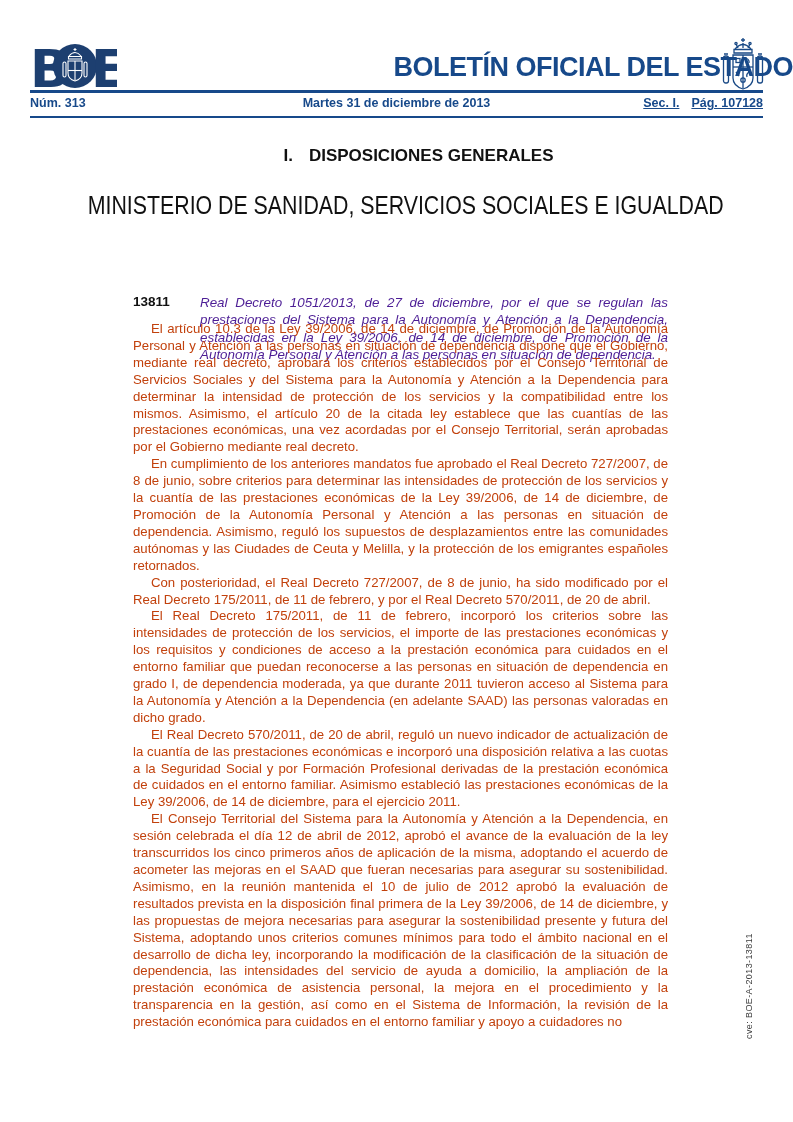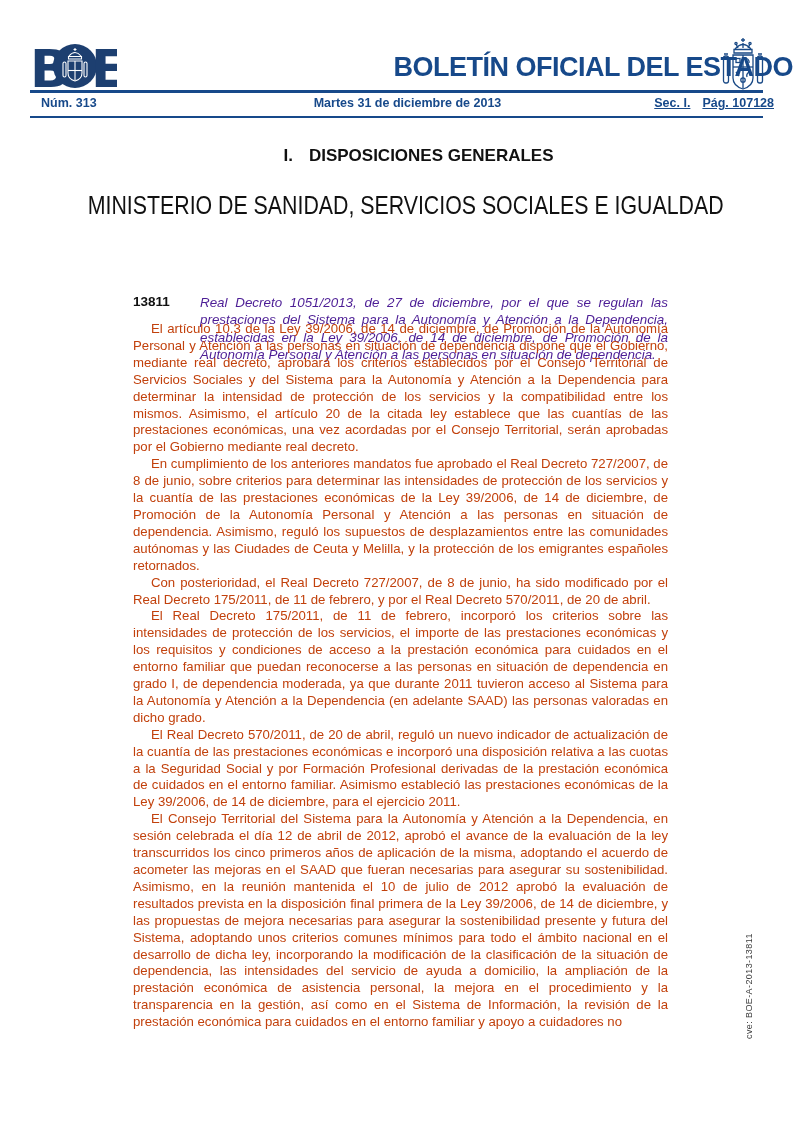--- a/index.html
+++ b/index.html
@@ -25,21 +25,21 @@
   .rule-thick{
     position:absolute;left:30px;top:90px;width:733px;height:3px;
     background:#17498a;
   }
   .rule-thin{
     position:absolute;left:30px;top:116px;width:733px;height:2px;
     background:#17498a;
   }
   .meta-row{
     position:absolute;left:30px;top:96px;width:733px;height:16px;
-    font-size:12.5px;font-weight:bold;color:#17498a;margin-left:11px;
+    font-size:12.5px;font-weight:bold;color:#17498a;
   }
   .meta-issue{position:absolute;left:0;top:0;}
   .meta-date{position:absolute;left:50%;top:0;transform:translateX(-50%);white-space:nowrap;}
   .meta-right{position:absolute;right:0;top:0;white-space:nowrap;text-decoration:underline;}
   .meta-section{margin-right:12px;}
   
   .section-heading{
     position:absolute;left:0;top:146px;width:100%;
     text-align:center;font-size:17px;font-weight:bold;color:#111;padding-left:22px;
   }

